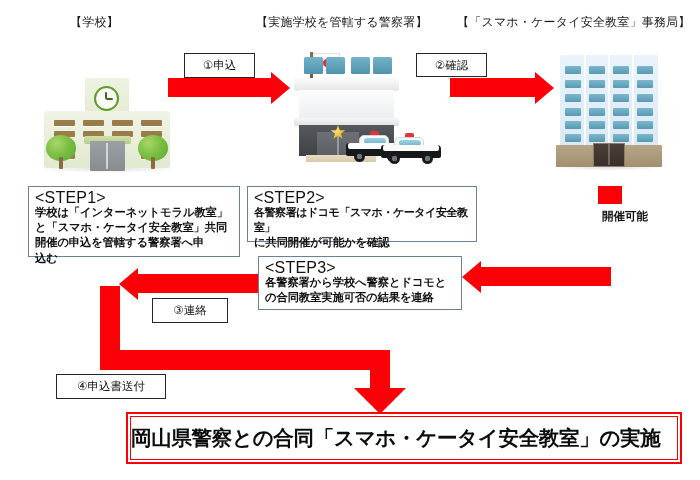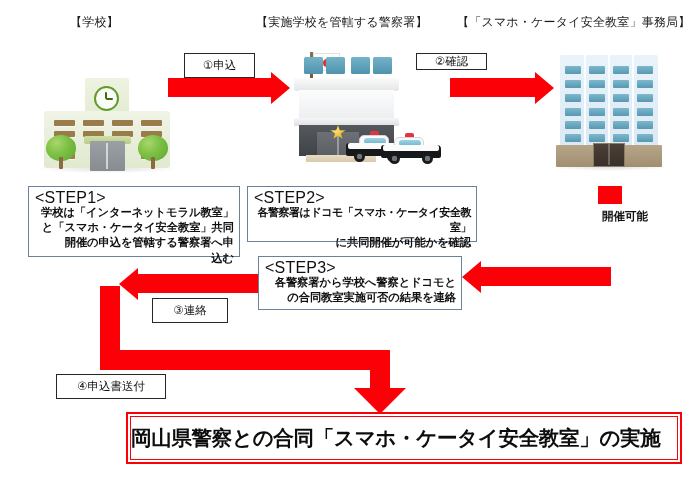--- a/index.html
+++ b/index.html
@@ -58,21 +58,20 @@
     color: #111;
     line-height: 14px;
     letter-spacing: .2px;
   }
   .step-body {
     font-size: 11.3px;
     color: #111;
     line-height: 15.2px;
     font-weight: 600;
     letter-spacing: -.1px;
-    text-align: right;
   }
 
   
   .ar-shaft {
     position: absolute;
     background: #fb0007;
     z-index: 20;
   }
   .ar-head-right {
     position: absolute;
@@ -437,21 +436,21 @@
     <div class="off-base"></div>
     <div class="off-door"></div>
   </div>
 
   <div class="ar-shaft" style="left:168px; top:78px; width:104px; height:19px;"></div>
   <div class="ar-head-right" style="left:271px; top:71.5px;"></div>
   <div class="cap-box" style="left:184px; top:53px; width:71px; height:25px;">①申込</div>
 
   <div class="ar-shaft" style="left:450px; top:78px; width:86px; height:19px;"></div>
   <div class="ar-head-right" style="left:535px; top:71.5px;"></div>
-  <div class="cap-box" style="left:416px; top:53px; width:71px; height:17px;">②確認</div>
+  <div class="cap-box" style="left:416px; top:53px; width:71px; height:24px;">②確認</div>
 
   <div class="step-box" style="left:28px; top:186px; width:212px; height:71px;">
     <div class="step-title">&lt;STEP1&gt;</div>
     <div class="step-body">学校は「インターネットモラル教室」</div>
     <div class="step-body">と「スマホ・ケータイ安全教室」共同</div>
     <div class="step-body">開催の申込を管轄する警察署へ申</div>
     <div class="step-body">込む</div>
   </div>
 
   <div class="step-box" style="left:247px; top:186px; width:230px; height:56px;">

